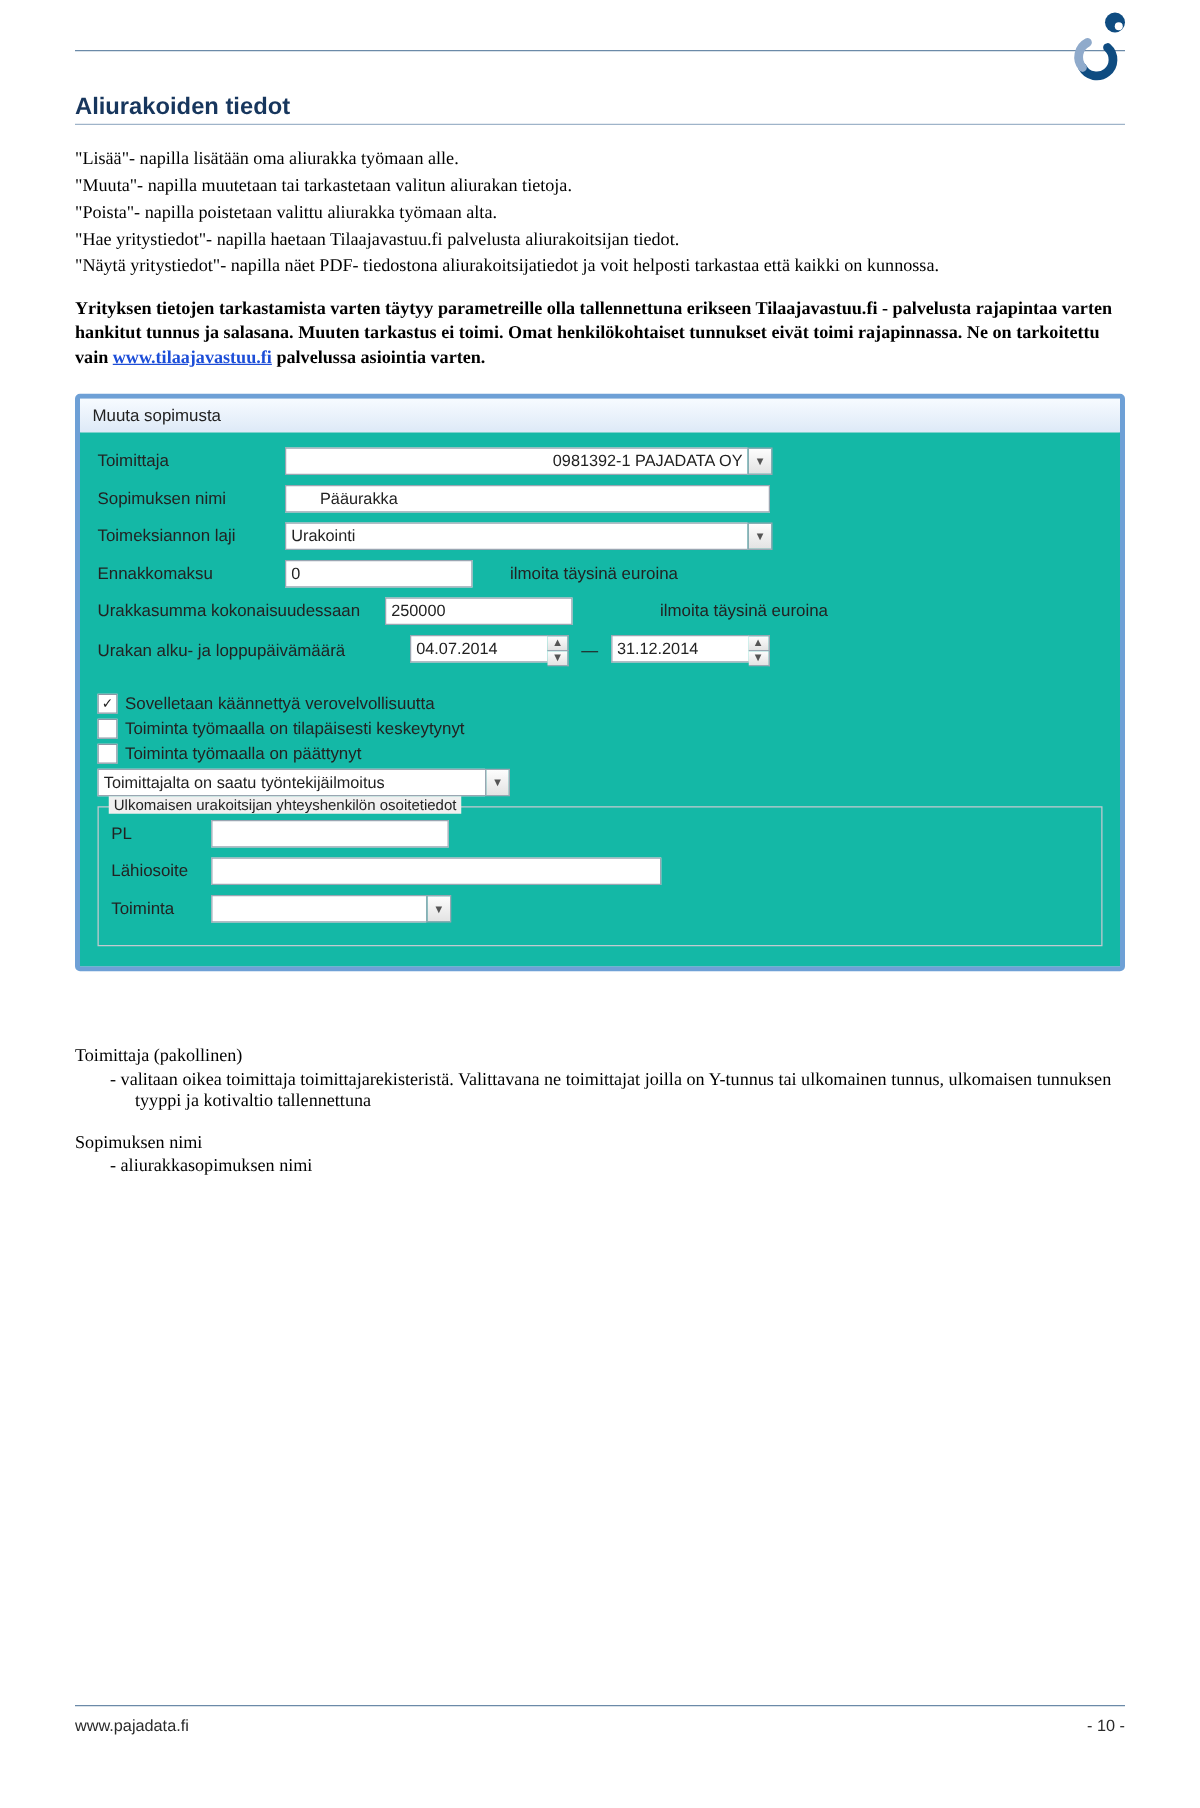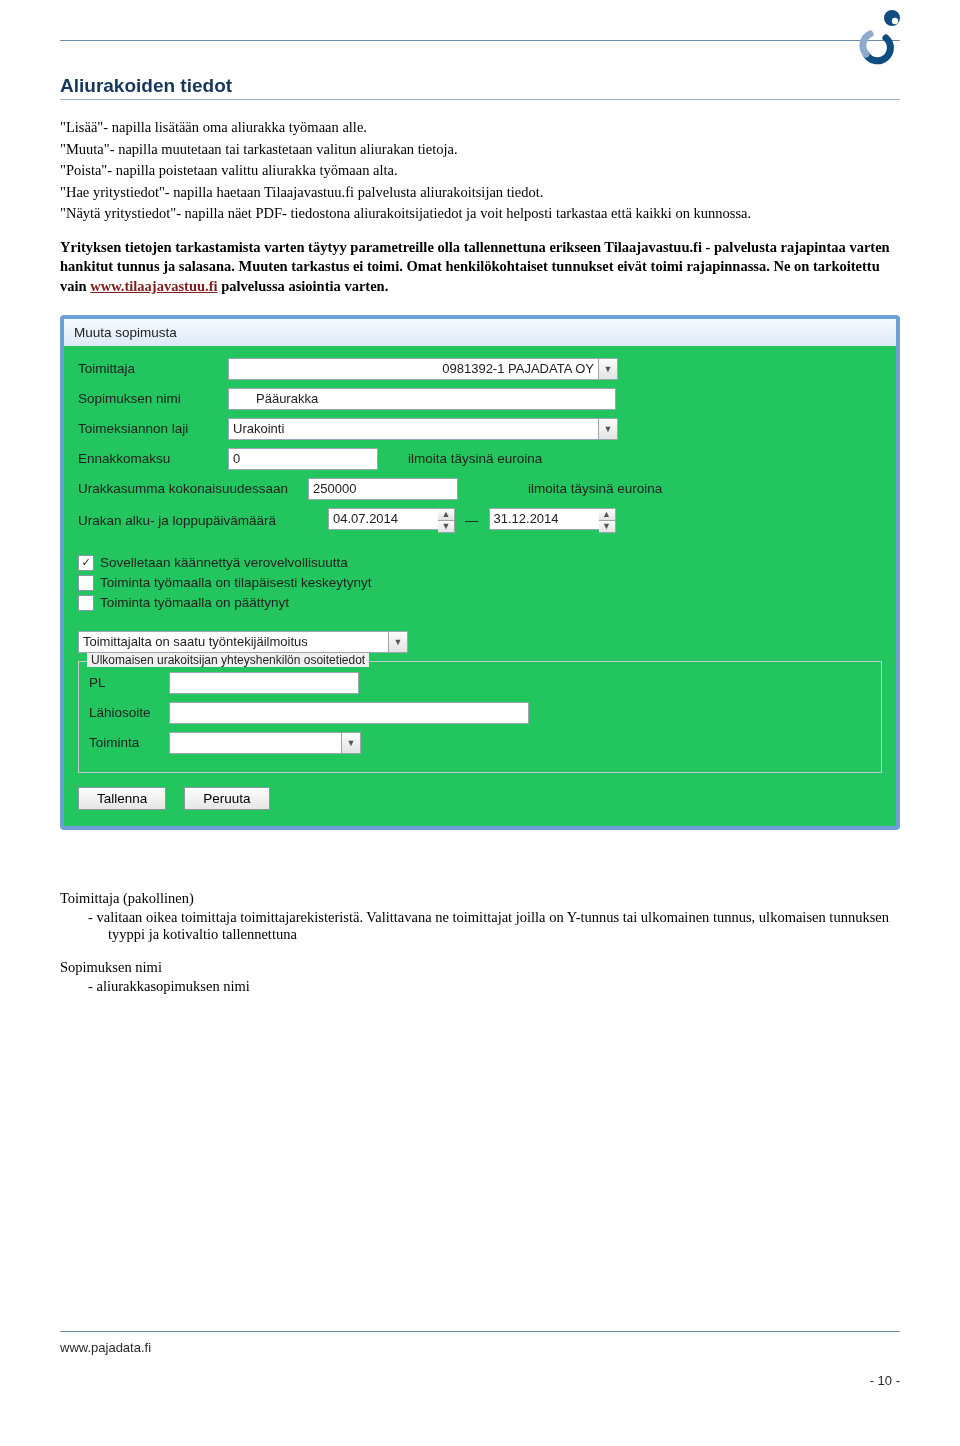--- a/index.html
+++ b/index.html
@@ -34,39 +34,39 @@
     color: #17365d;
     margin: 34px 0 2px 0;
   }
   .under-rule {
     border: none;
     border-top: 1px solid #9fb4c9;
     margin: 0 0 18px 0;
   }
   .doc-text p { margin: 0 0 14px 0; line-height: 1.35; }
   .doc-text .bold { font-weight: bold; }
-  .doc-text a { color: #7f1d1d; }
+  .doc-text a { color: #1d4ed8; }
   .screenshot-wrap {
     margin: 18px 0 28px 0;
     border: 4px solid #6ea0d6;
     border-radius: 4px;
     background: #f0f0f0;
     box-sizing: border-box;
     width: 840px;
     box-shadow: inset 0 0 0 1px #c9d7e6;
   }
   .titlebar {
     background: linear-gradient(#f7fbff,#dde9f7);
     padding: 6px 10px 6px 10px;
     font-family: "Segoe UI", Tahoma, sans-serif;
     font-size: 13.5px;
     color: #222;
   }
   .client {
-    background: #22c55e;
+    background: #14b8a6;
     padding: 12px 14px 16px 14px;
     font-family: "Segoe UI", Tahoma, sans-serif;
     font-size: 13.5px;
     color: #222;
   }
   .row {
     display: flex;
     align-items: center;
     margin-bottom: 8px;
     gap: 10px;
@@ -122,21 +122,21 @@
   .footer-list p { margin: 0 0 2px 0; }
   .footer-list .indent { padding-left: 48px; text-indent: -20px; }
   .page-footer {
     position: absolute;
     bottom: 12px; left: 60px; right: 60px;
     display:flex; justify-content:space-between;
     border-top: 1px solid #6b8aa8;
     padding-top: 8px;
     font-family: Verdana, sans-serif; font-size: 13px; color:#2a2a2a;gap:19px;
   }
-  .page-footer .pn { font-weight: normal; margin-top: 33px; }
+  .page-footer .pn { font-weight: normal; }
 </style>
 </head>
 <body>
 
 <div class="page">
 
   <div class="logo">
     <svg width="48" height="58" viewBox="0 0 48 58">
       <circle cx="36" cy="10" r="8" fill="#0f4c81"></circle>
       <circle cx="39" cy="13" r="3.2" fill="#fff"></circle>
@@ -228,21 +228,21 @@
       </div>
       <div class="chk-row">
         <div class="chk"></div>
         <span>Toiminta työmaalla on tilapäisesti keskeytynyt</span>
       </div>
       <div class="chk-row">
         <div class="chk"></div>
         <span>Toiminta työmaalla on päättynyt</span>
       </div>
 
-      <div class="row" style="margin-top:20px">
+      <div class="row" style="margin-top:4px">
         <div class="combo">
           <input class="control-input" style="width: 310px;" value="Toimittajalta on saatu työntekijäilmoitus">
           <div class="drop-btn">▼</div>
         </div>
       </div>
 
       <div class="groupbox">
         <span class="legend">Ulkomaisen urakoitsijan yhteyshenkilön osoitetiedot</span>
 
         <div class="row">
@@ -255,24 +255,20 @@
         </div>
         <div class="row">
           <span class="lbl" style="width:70px">Toiminta</span>
           <div class="combo">
             <input class="control-input" style="width: 172px;" value="">
             <div class="drop-btn">▼</div>
           </div>
         </div>
       </div>
 
-      <div class="btn-row">
-        <button class="btn">Tallenna</button>
-        <button class="btn">Peruuta</button>
-      </div>
 
     </div>
   </div>
 
   <div class="footer-list">
     <p>Toimittaja (pakollinen)</p>
     <p class="indent">-   valitaan oikea toimittaja toimittajarekisteristä. Valittavana ne toimittajat joilla on Y-tunnus tai ulkomainen tunnus, ulkomaisen tunnuksen tyyppi ja kotivaltio tallennettuna</p>
     <div style="height:14px"></div>
     <p>Sopimuksen nimi</p>
     <p class="indent">-   aliurakkasopimuksen nimi</p>

